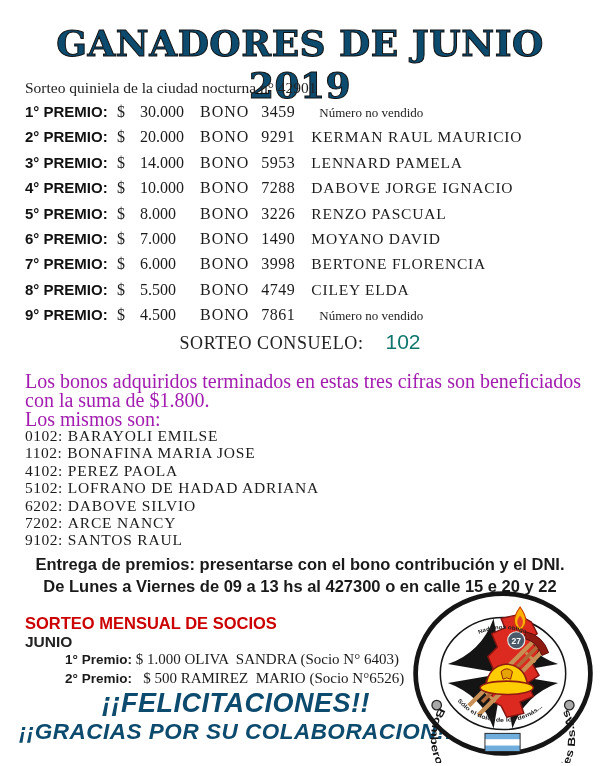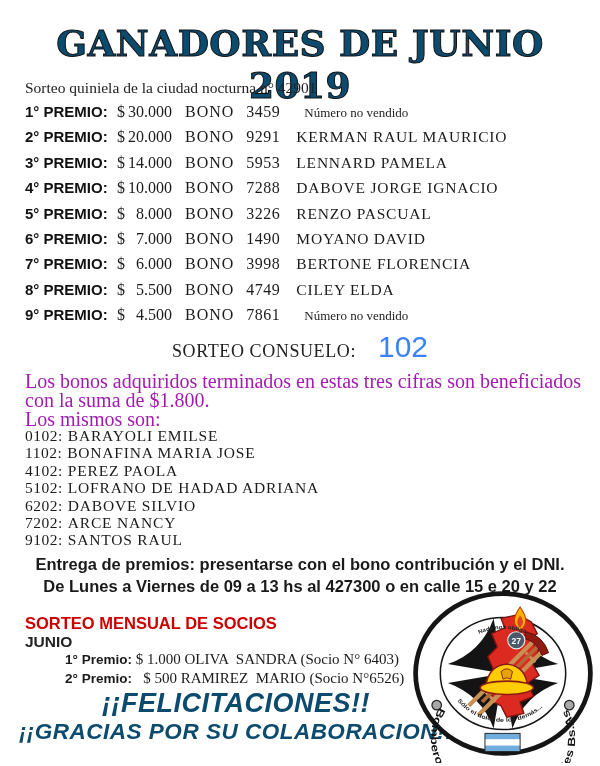--- a/index.html
+++ b/index.html
@@ -11,30 +11,30 @@
          font-family:"DejaVu Serif", serif;font-weight:900;font-size:36px;
          letter-spacing:0.5px;color:#0c4a6e;-webkit-text-stroke:1px #111;}
 
   .subtitle{position:absolute;top:79px;left:25px;font-size:15.5px;color:#222;}
 
   .prizes{position:absolute;top:103px;left:25px;width:560px;}
   .prow{display:flex;align-items:baseline;height:25.4px;}
   .plabel{font-family:"Liberation Sans", sans-serif;font-weight:bold;
           font-size:15px;width:92px;color:#111;flex:none;}
   .pcur{font-size:16px;flex:none;}
-  .pamt{font-size:16px;width:47px;text-align:right;flex:none;}
+  .pamt{font-size:16px;width:47px;text-align:left;flex:none;padding-left:15px;}
   .pbono{font-size:16px;margin-left:13px;letter-spacing:1px;flex:none;}
   .pnum{font-size:16px;margin-left:12px;width:42px;letter-spacing:0.5px;flex:none;}
   .pwinner{font-size:15.5px;margin-left:8px;letter-spacing:0.8px;white-space:pre;}
   .pnote{font-size:13px;margin-left:8px;color:#222;}
 
   .consuelo{position:absolute;top:330px;left:0;width:600px;
             display:flex;justify-content:center;align-items:baseline;}
   .clabel{font-size:18px;letter-spacing:0.6px;color:#222;}
-  .cnum{font-family:"Liberation Sans", sans-serif;font-size:30px;color:#3b82f6;
+  .cnum{font-family:"Liberation Sans", sans-serif;font-size:21px;color:#0f766e;
         margin-left:22px;}
 
   .para{position:absolute;top:372px;left:25px;width:560px;font-size:20px;
         line-height:19px;color:#a21caf;}
 
   .winlist{position:absolute;top:427px;left:25px;font-size:15.5px;line-height:17.4px;}
   .wcode{letter-spacing:0.5px;}
   .wname{margin-left:5px;letter-spacing:0.8px;white-space:pre;}
 
   .entrega{position:absolute;top:553px;left:0;width:600px;text-align:center;

